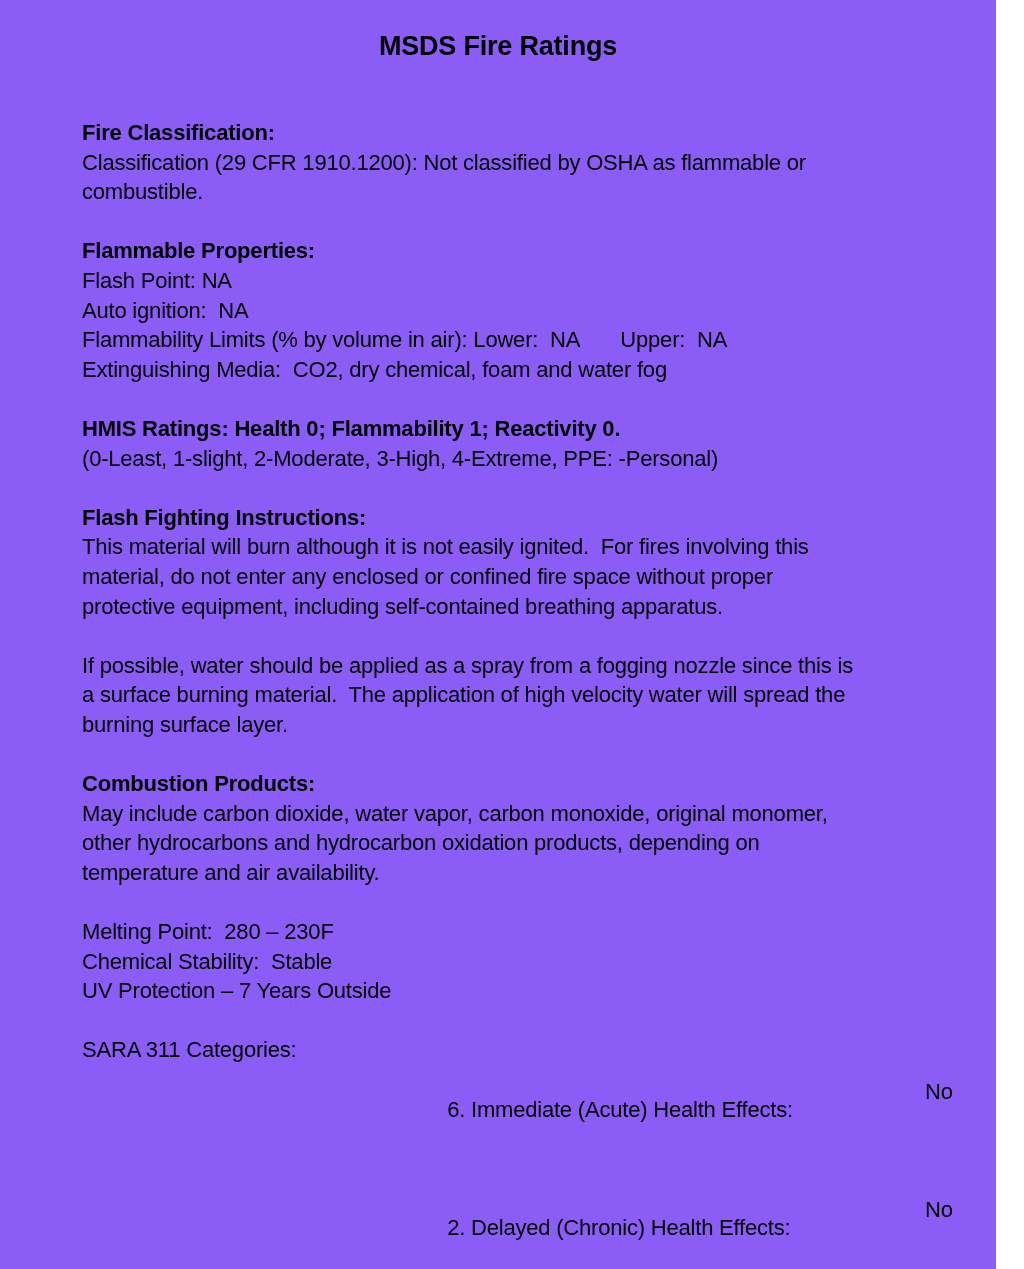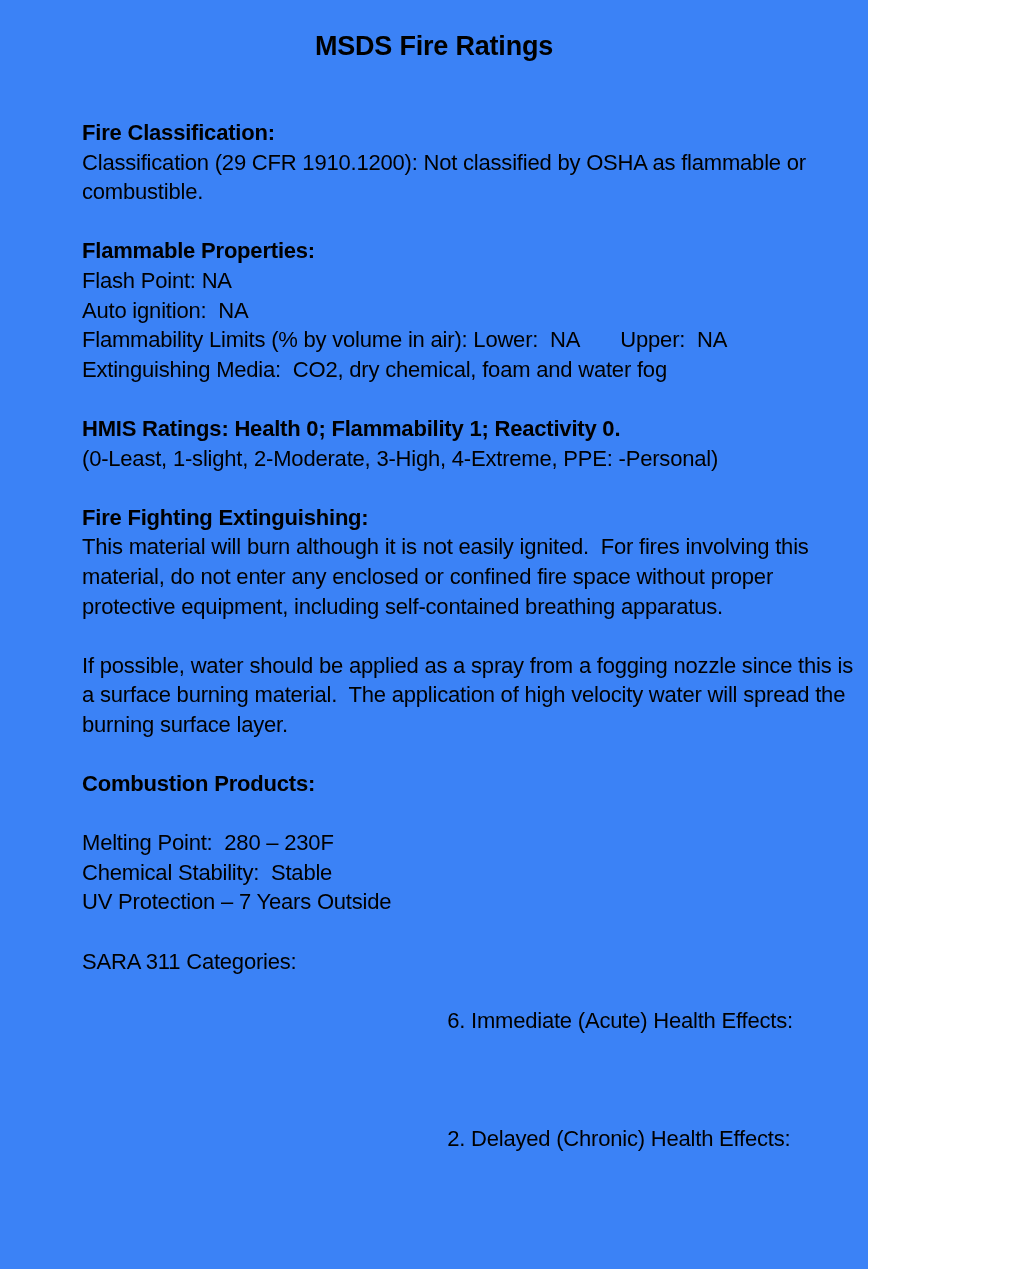--- a/index.html
+++ b/index.html
@@ -1,21 +1,21 @@
 <!DOCTYPE html>
 <html><head>
 <meta charset="utf-8">
 <style>
   * { margin: 0; padding: 0; box-sizing: border-box; }
   html, body { background: #ffffff; }
   .page {
     position: relative;
-    width: 868px;
+    width: 996px;
     height: 1269px;
-    background: #3b82f6;
+    background: #8b5cf6;
     color: #000000;
     font-family: "Liberation Sans", sans-serif;
     font-size: 22px;
     line-height: 29.6px;
     letter-spacing: -0.2px;
     overflow: hidden;
   }
   .doc-title {
     padding-top: 28px;
     font-size: 27px;
@@ -58,34 +58,37 @@
       <div class="para">Flammability Limits (% by volume in air): Lower:  NA       Upper:  NA</div>
       <div class="para">Extinguishing Media:  CO2, dry chemical, foam and water fog</div>
     </div>
 
     <div class="section">
       <div class="bold-line">HMIS Ratings: Health 0; Flammability 1; Reactivity 0.</div>
       <div class="para">(0-Least, 1-slight, 2-Moderate, 3-High, 4-Extreme, PPE: -Personal)</div>
     </div>
 
     <div class="section">
-      <div class="heading">Fire Fighting Extinguishing:</div>
+      <div class="heading">Flash Fighting Instructions:</div>
       <div class="para">This material will burn although it is not easily ignited.  For fires involving this
 material, do not enter any enclosed or confined fire space without proper
 protective equipment, including self-contained breathing apparatus.</div>
     </div>
 
     <div class="section">
       <div class="para">If possible, water should be applied as a spray from a fogging nozzle since this is
 a surface burning material.  The application of high velocity water will spread the
 burning surface layer.</div>
     </div>
 
     <div class="section">
       <div class="heading">Combustion Products:</div>
+      <div class="para">May include carbon dioxide, water vapor, carbon monoxide, original monomer,
+other hydrocarbons and hydrocarbon oxidation products, depending on
+temperature and air availability.</div>
     </div>
 
     <div class="section">
       <div class="para">Melting Point:  280 – 230F</div>
       <div class="para">Chemical Stability:  Stable</div>
       <div class="para">UV Protection – 7 Years Outside</div>
     </div>
 
     <div class="section">
       <div class="para">SARA 311 Categories:</div>

